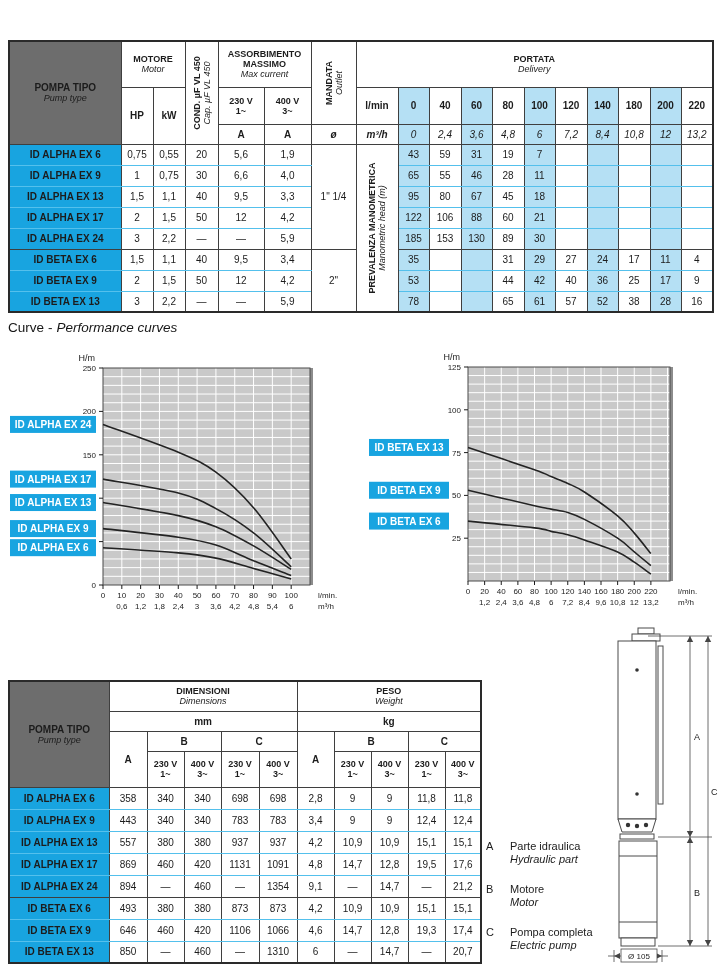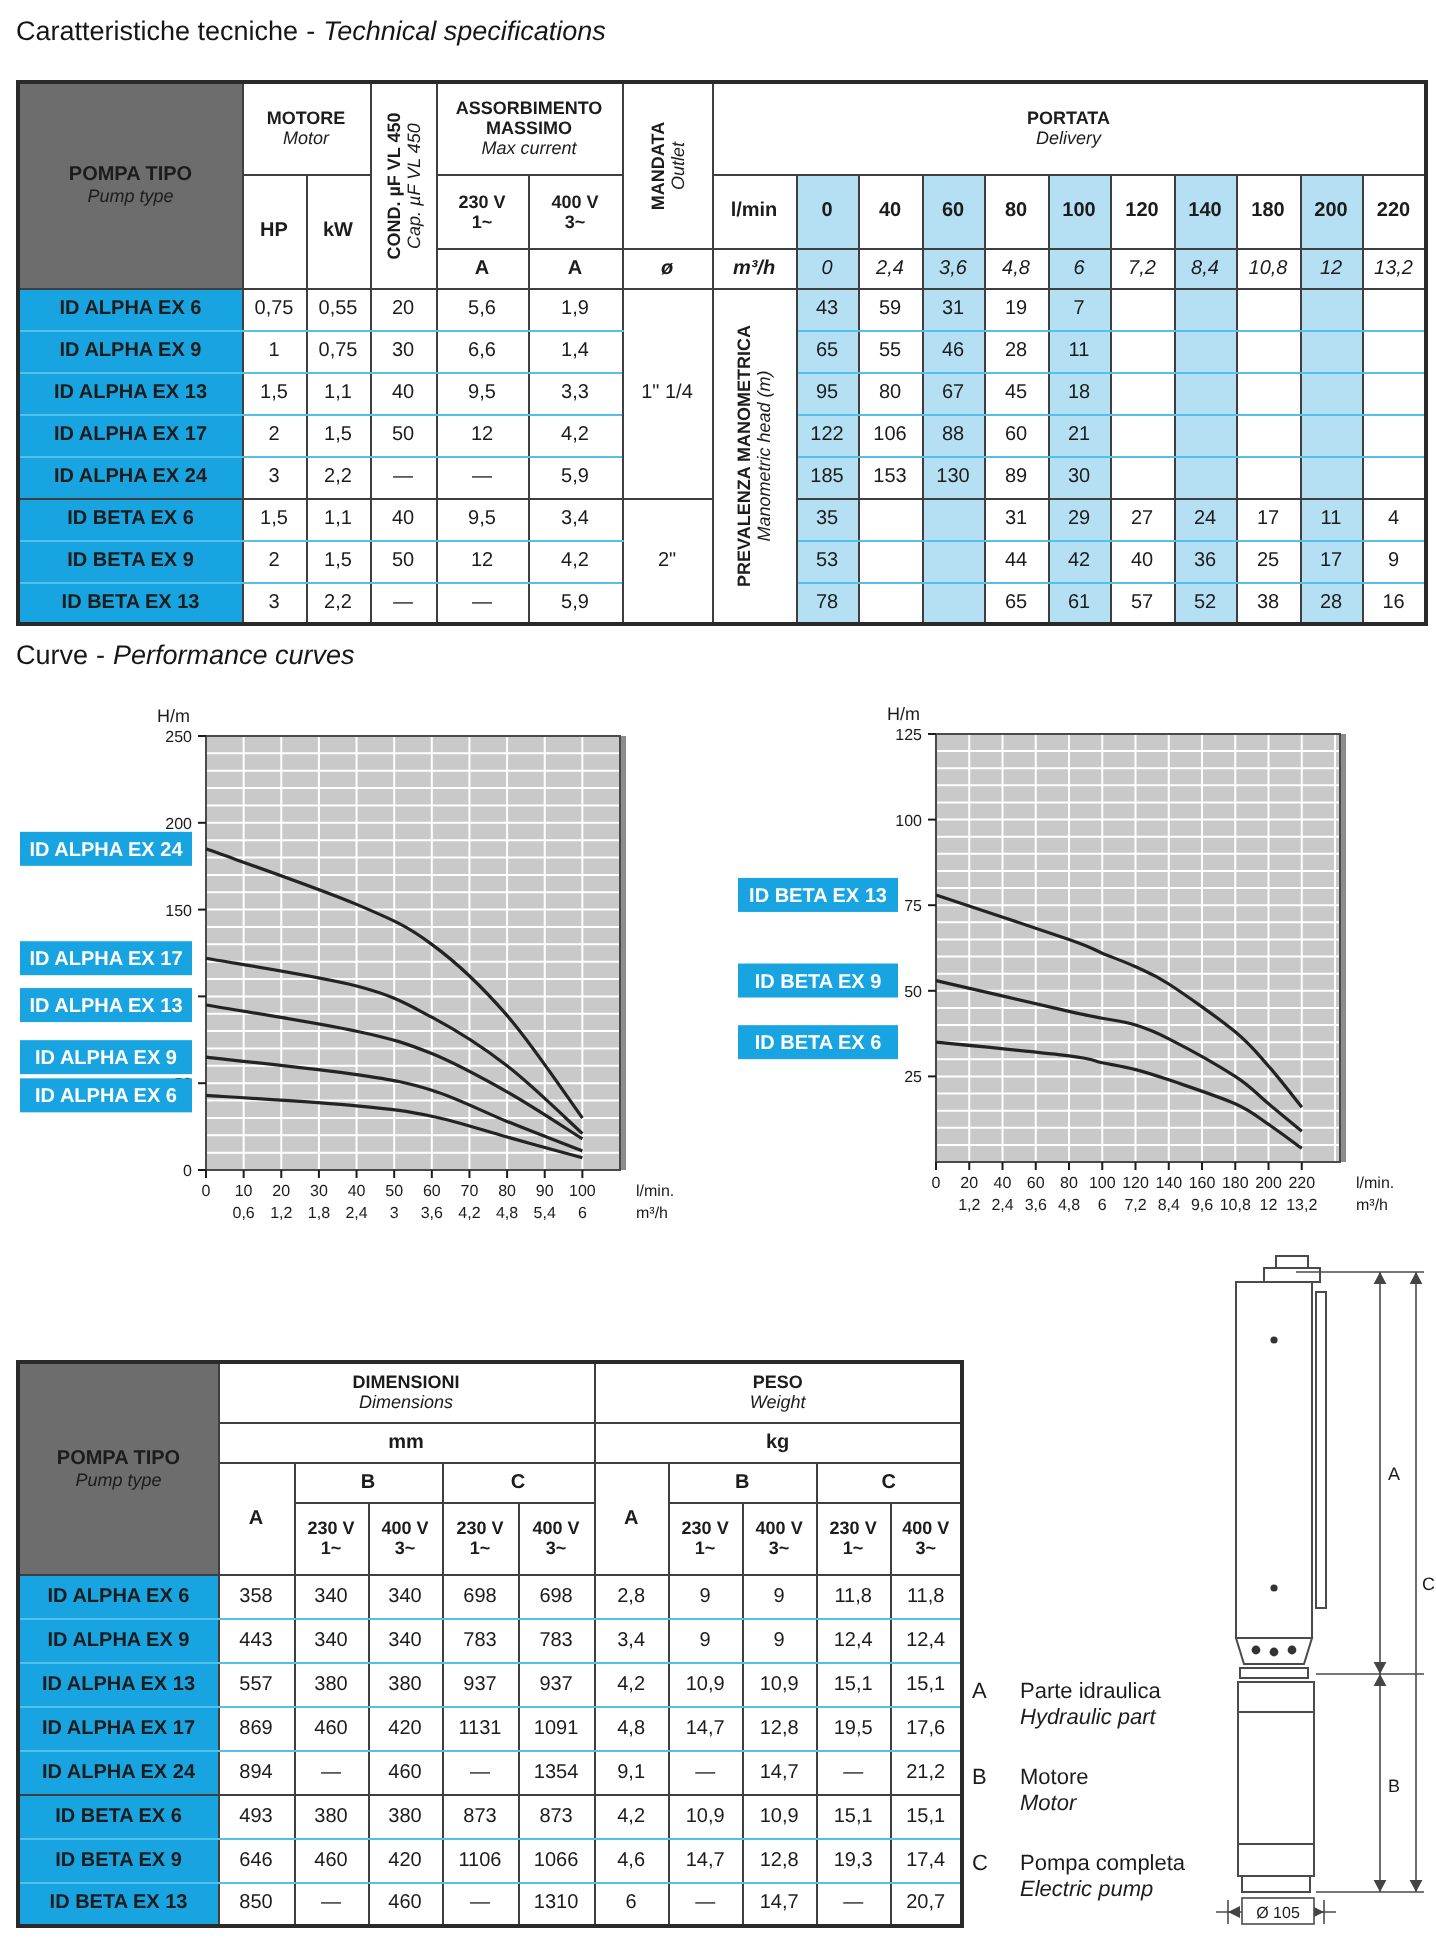--- a/index.html
+++ b/index.html
@@ -27,23 +27,20 @@
   .legend{position:absolute;left:486px;top:840px;width:130px;}
   .leg-item{display:grid;grid-template-columns:24px auto;margin-bottom:17px;font-size:11px;line-height:13px;}
   .leg-en{font-style:italic;}
   #pump-figure{position:absolute;left:598px;top:626px;}
 </style>
 </head>
 <body>
 
 <div class="page">
 
-  <h1 class="sec-title" style="top:8px;">
-    <span>Caratteristiche tecniche</span><span class="sep">-</span><span class="en">Technical specifications</span>
-  </h1>
 
   <div id="spec-table">
       <table class="tbl" style="left:8px;top:40px;width:704px;">
         <colgroup>
           <col style="width:112px">
           <col style="width:32px">
           <col style="width:32px">
           <col style="width:33px">
           <col style="width:46px">
           <col style="width:47px">
@@ -154,21 +151,21 @@
             <td class=" blueb"></td>
             <td class="hl blueb"></td>
             <td class=" blueb"></td>
           </tr>
           <tr style="height:21px">
             <td class="name blueb">ID ALPHA EX 9</td>
             <td class="blueb">1</td>
             <td class="blueb">0,75</td>
             <td class="blueb">30</td>
             <td class="blueb">6,6</td>
-            <td class="blueb">1,4</td>
+            <td class="blueb">4,0</td>
             <td class="hl blueb">65</td>
             <td class=" blueb">55</td>
             <td class="hl blueb">46</td>
             <td class=" blueb">28</td>
             <td class="hl blueb">11</td>
             <td class=" blueb"></td>
             <td class="hl blueb"></td>
             <td class=" blueb"></td>
             <td class="hl blueb"></td>
             <td class=" blueb"></td>

